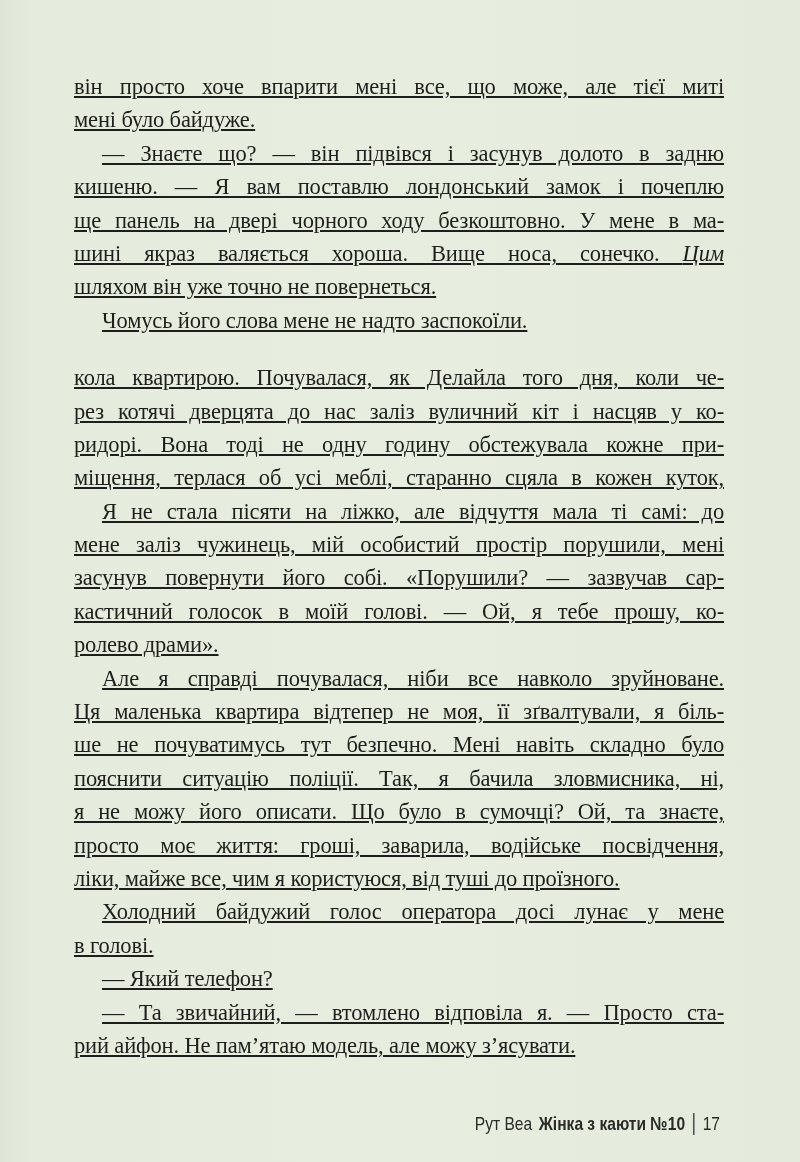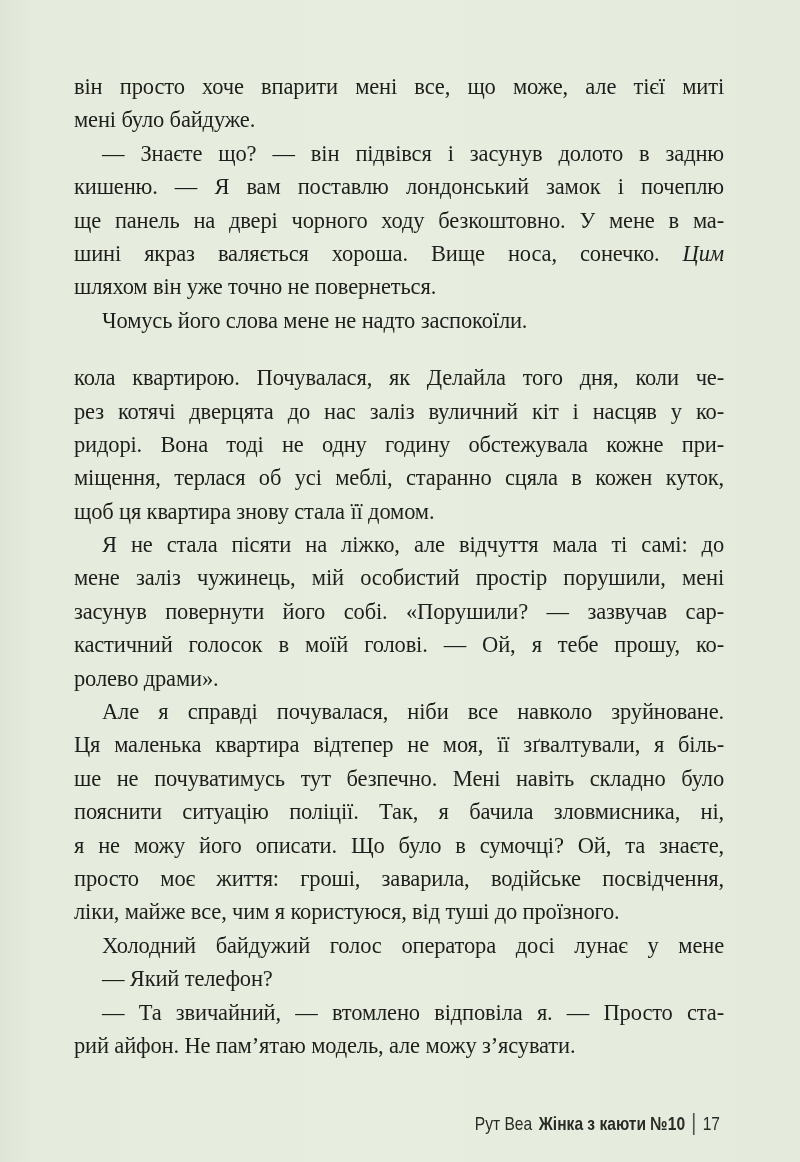--- a/index.html
+++ b/index.html
@@ -4,21 +4,21 @@
 <style>
   html, body { margin: 0; padding: 0; }
   body {
     width: 800px; height: 1162px; overflow: hidden;
     background: linear-gradient(90deg, #dfe5d6 0%, #e6ecdd 4%, #e8eedf 50%, #e5ebdc 100%);
     position: relative;
     font-family: "Liberation Serif", "DejaVu Serif", serif;
     color: #1e1f1c;
   }
   .page {
-    position: absolute; left: 74px; top: 70px; width: 650px;
+    position: absolute; left: 74px; top: 70px; width: 650px; text-decoration: underline;
   }
   .line {
     height: 33.4px; line-height: 33.4px;
     font-size: 22.5px; white-space: nowrap;
     letter-spacing: -0.15px;
   }
   .line.indent { padding-left: 28px; }
   .line.justify { text-align: justify; text-align-last: justify; }
   .gap { height: 24px; }
   .it { font-style: italic; }
@@ -48,37 +48,37 @@
   <div class="line justify"><span>шині якраз валяється хороша. Вище носа, сонечко. </span><span class="it">Цим</span></div>
   <div class="line">шляхом він уже точно не повернеться.</div>
 
   <div class="line indent">Чомусь його слова мене не надто заспокоїли.</div>
   <div class="gap"></div>
 
   <div class="line justify">кола квартирою. Почувалася, як Делайла того дня, коли че-</div>
   <div class="line justify">рез котячі дверцята до нас заліз вуличний кіт і насцяв у ко-</div>
   <div class="line justify">ридорі. Вона тоді не одну годину обстежувала кожне при-</div>
   <div class="line justify">міщення, терлася об усі меблі, старанно сцяла в кожен куток,</div>
-  <div class="line">щоб ця квартира знову стала її домом.</div>
 
   <div class="line indent justify">Я не стала пісяти на ліжко, але відчуття мала ті самі: до</div>
   <div class="line justify">мене заліз чужинець, мій особистий простір порушили, мені</div>
   <div class="line justify">засунув повернути його собі. «Порушили? — зазвучав сар-</div>
   <div class="line justify">кастичний голосок в моїй голові. — Ой, я тебе прошу, ко-</div>
   <div class="line">ролево драми».</div>
 
   <div class="line indent justify">Але я справді почувалася, ніби все навколо зруйноване.</div>
   <div class="line justify">Ця маленька квартира відтепер не моя, її зґвалтували, я біль-</div>
   <div class="line justify">ше не почуватимусь тут безпечно. Мені навіть складно було</div>
   <div class="line justify">пояснити ситуацію поліції. Так, я бачила зловмисника, ні,</div>
   <div class="line justify">я не можу його описати. Що було в сумочці? Ой, та знаєте,</div>
   <div class="line justify">просто моє життя: гроші, заварила, водійське посвідчення,</div>
   <div class="line">ліки, майже все, чим я користуюся, від туші до проїзного.</div>
 
   <div class="line indent justify">Холодний байдужий голос оператора досі лунає у мене</div>
+  <div class="line">в голові.</div>
 
   <div class="line indent">— Який телефон?</div>
 
   <div class="line indent justify">— Та звичайний, — втомлено відповіла я. — Просто ста-</div>
   <div class="line">рий айфон. Не пам’ятаю модель, але можу з’ясувати.</div>
 </div>
 
 <div class="footer">
   <span class="author">Рут Веа</span>
   <span class="title">Жінка з каюти №10</span>

